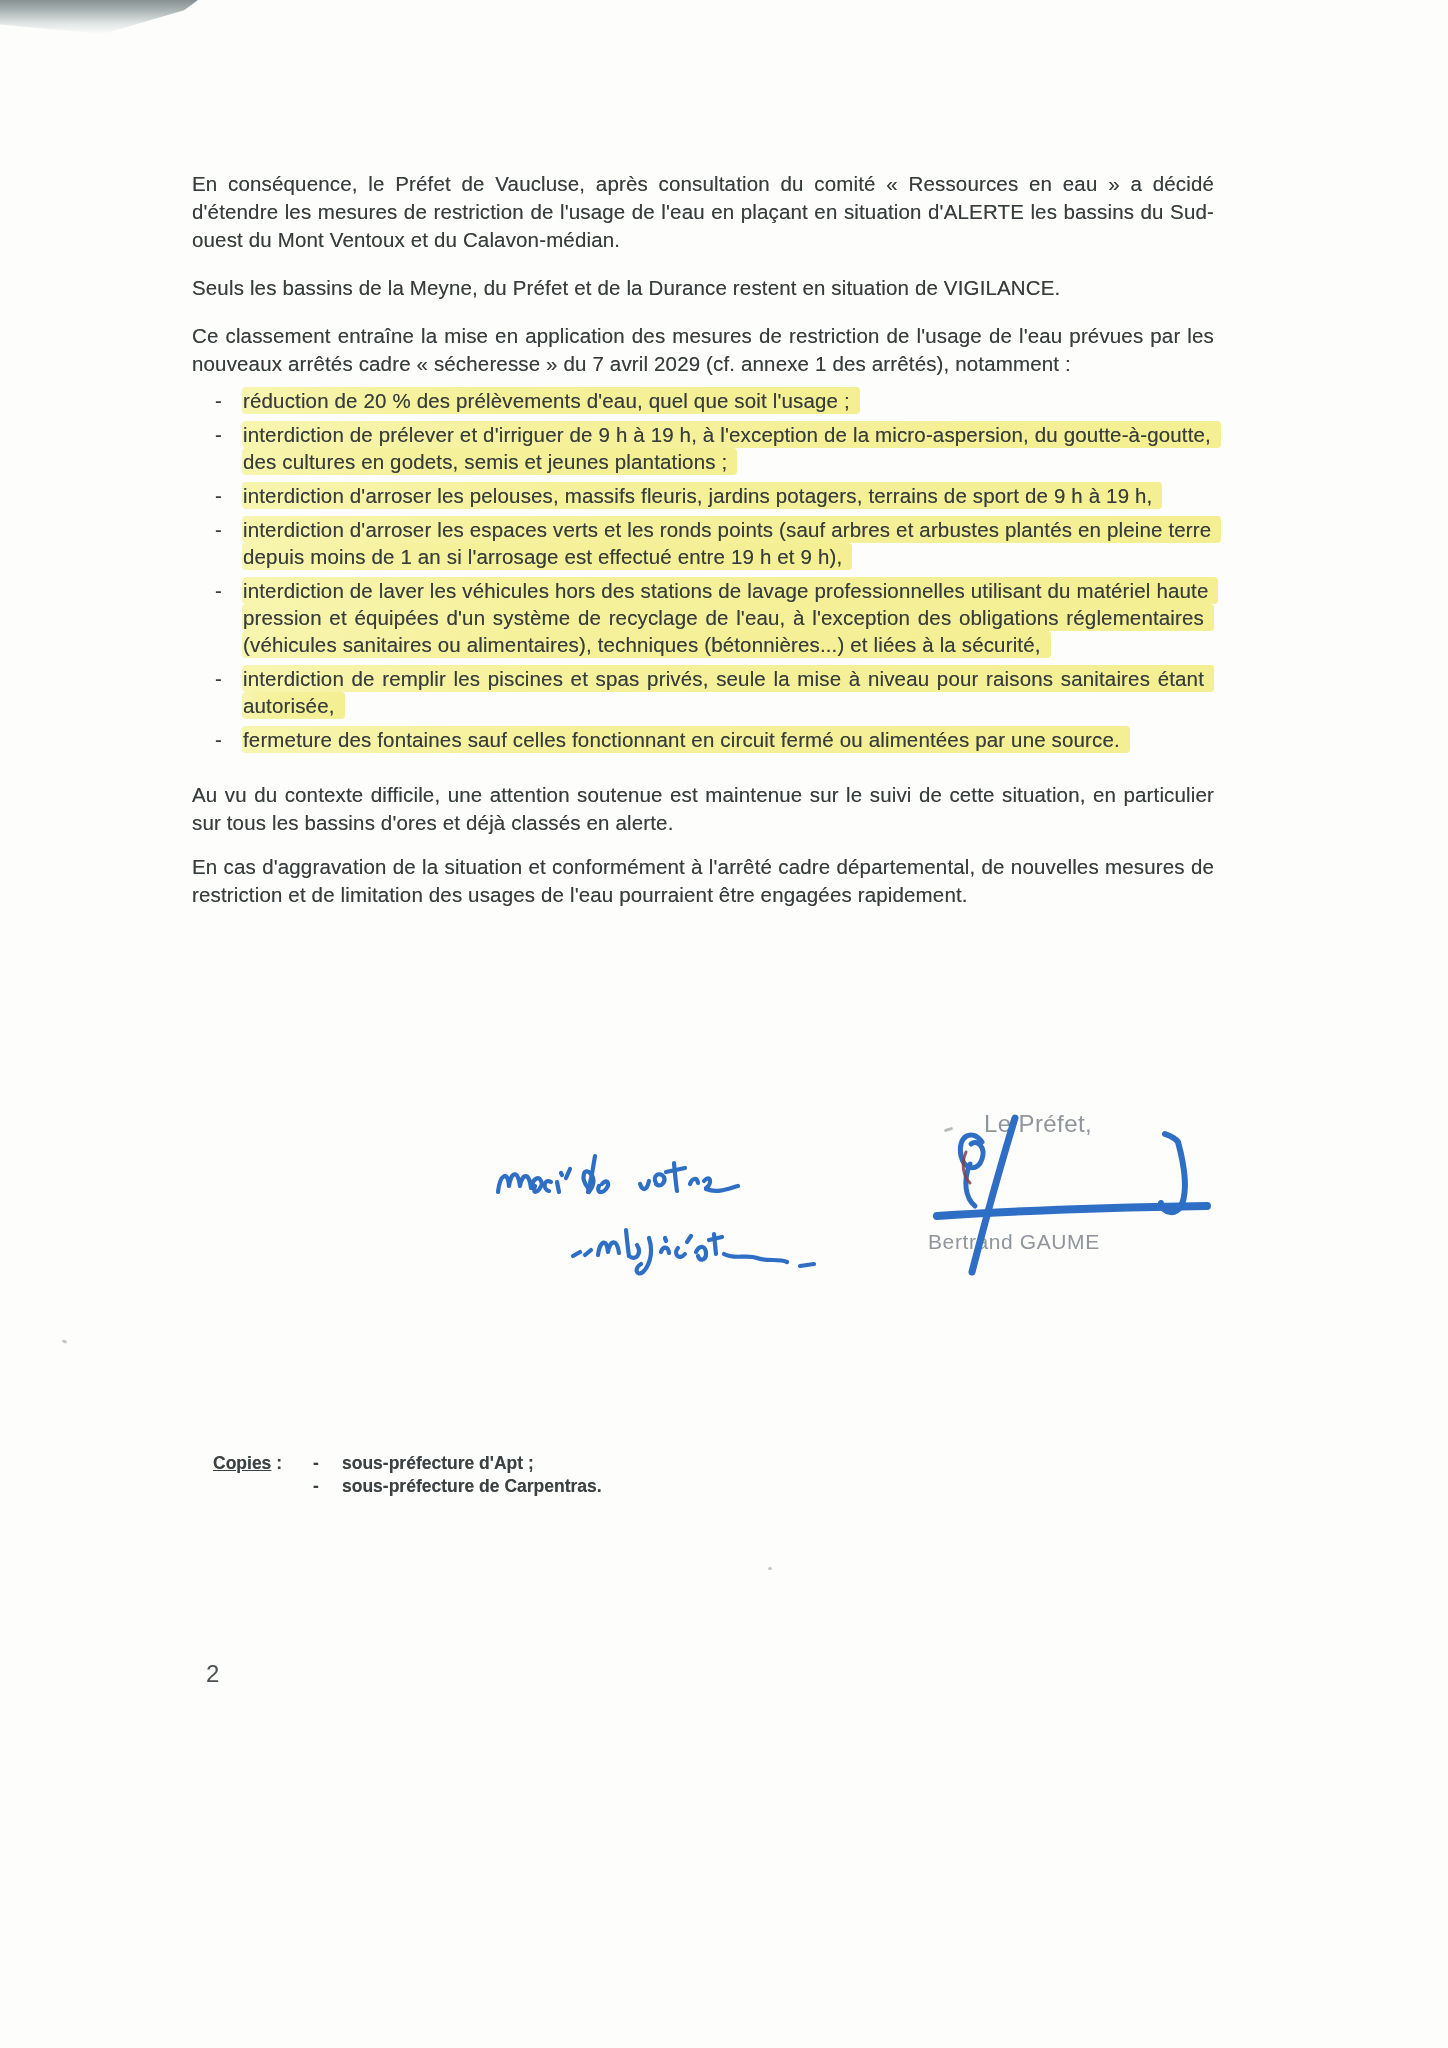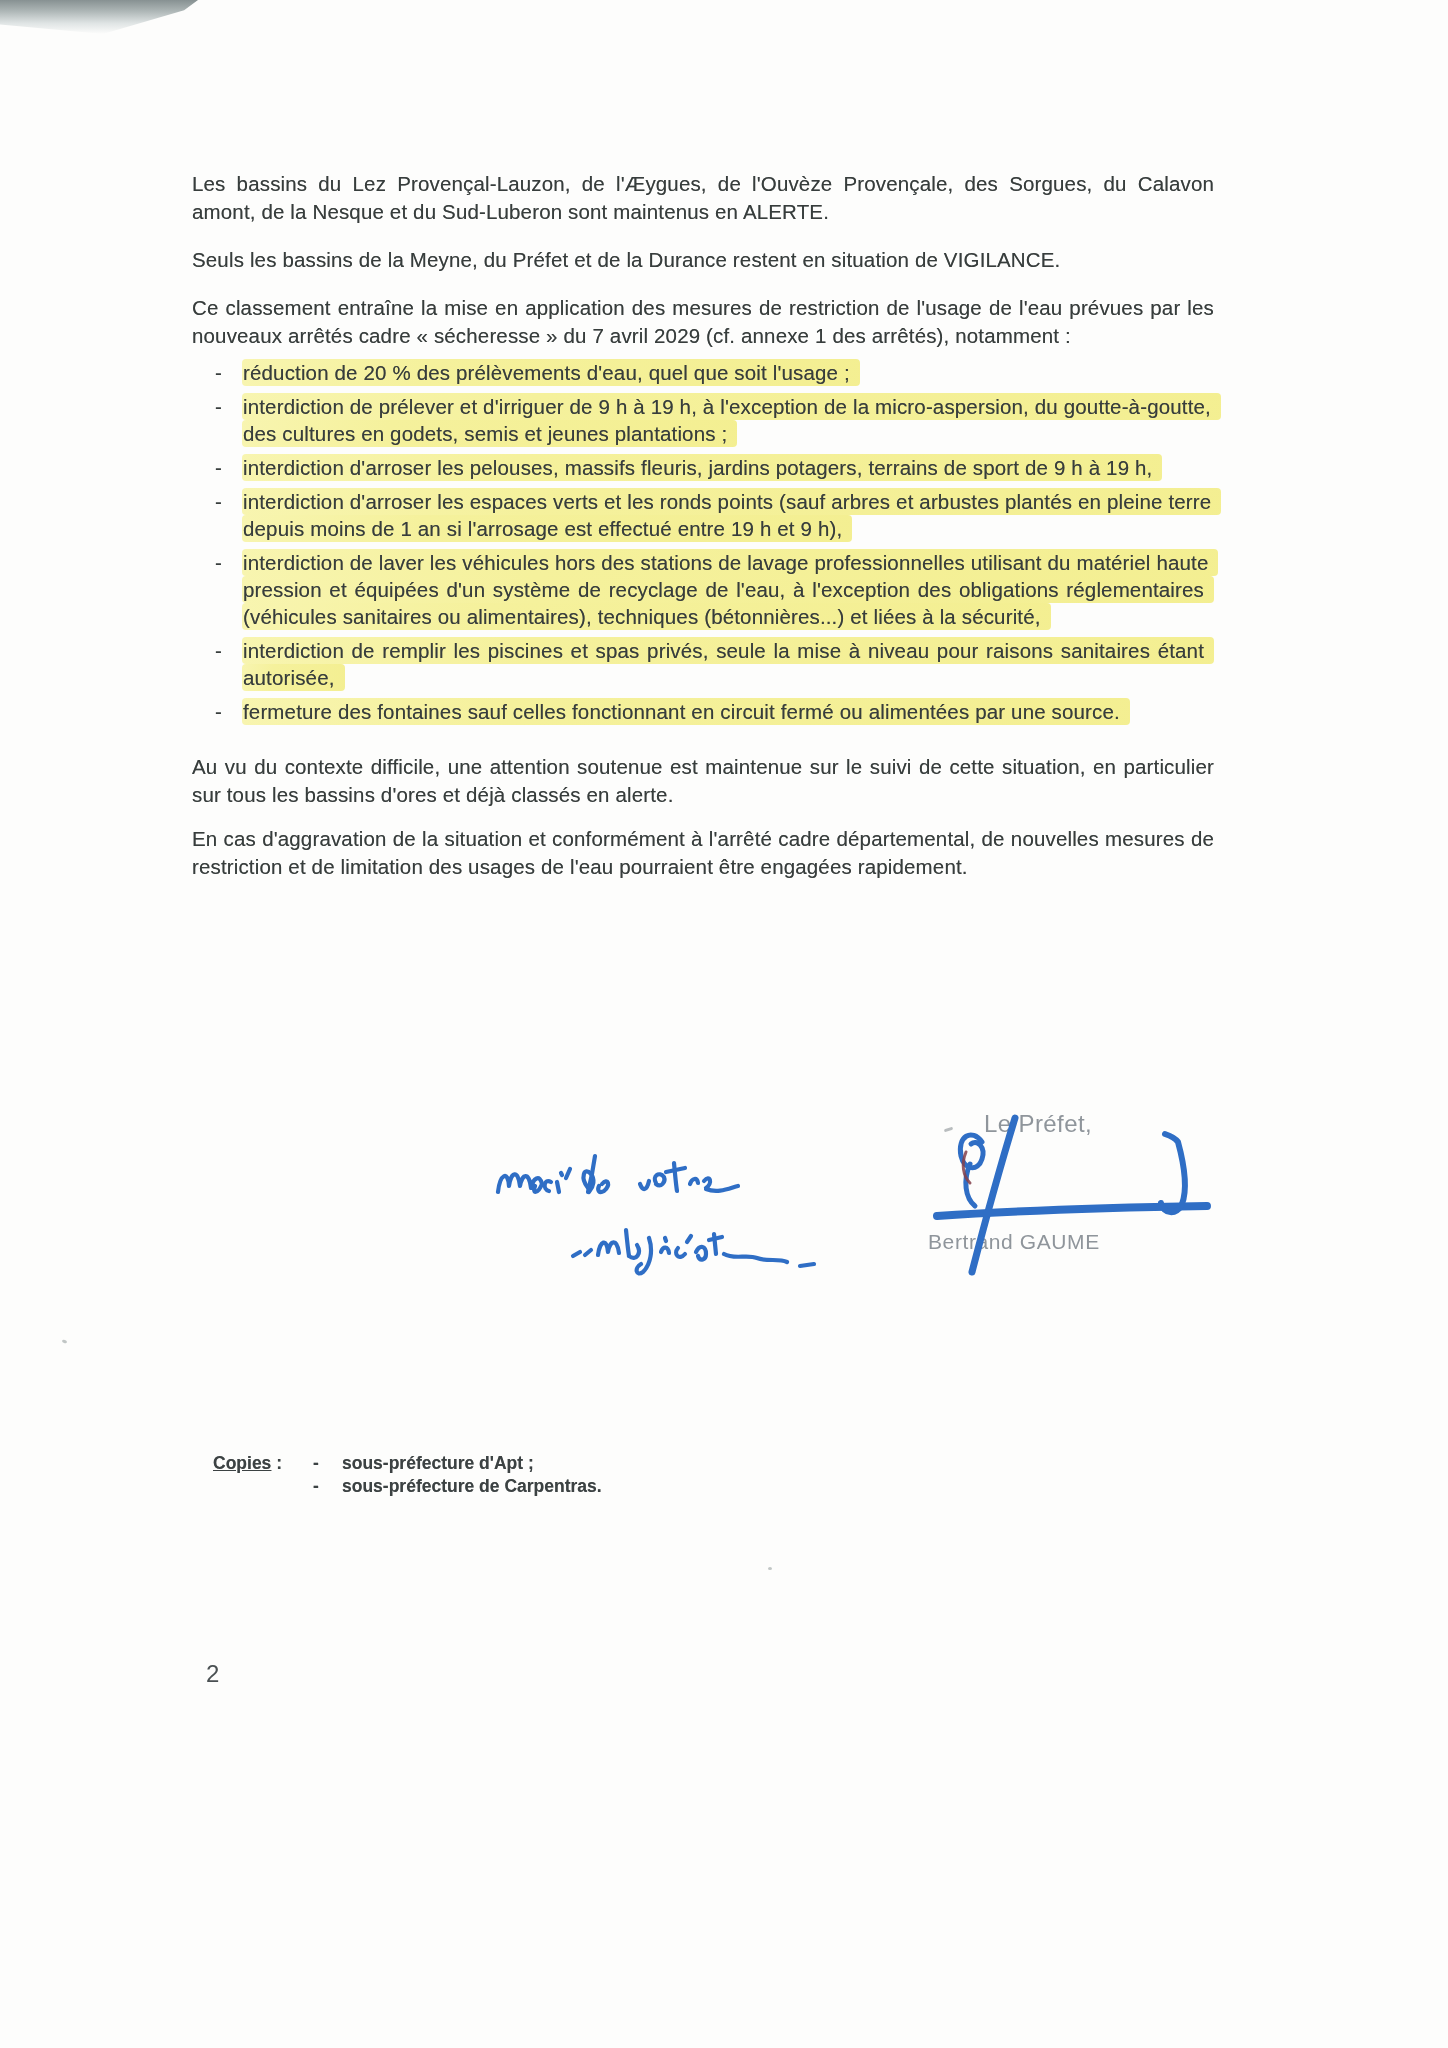--- a/index.html
+++ b/index.html
@@ -82,21 +82,21 @@
   .speck-b{left:768px;top:1567px;width:4px;height:3px;}
 </style>
 </head>
 <body>
 
 <div class="page">
 
   <div class="corner-fold"></div>
 
   <div class="content">
-    <p>Les bassins du Lez Provençal-Lauzon, de l'Æygues, de l'Ouvèze Provençale, des Sorgues, du Calavon amont, de la Nesque et du Sud-Luberon sont maintenus en ALERTE.</p>
+    <p>En conséquence, le Préfet de Vaucluse, après consultation du comité « Ressources en eau » a décidé d'étendre les mesures de restriction de l'usage de l'eau en plaçant en situation d'ALERTE les bassins du Sud-ouest du Mont Ventoux et du Calavon-médian.</p>
     <p>Seuls les bassins de la Meyne, du Préfet et de la Durance restent en situation de VIGILANCE.</p>
     <p class="intro-list">Ce classement entraîne la mise en application des mesures de restriction de l'usage de l'eau prévues par les nouveaux arrêtés cadre « sécheresse » du 7 avril 2029 (cf. annexe 1 des arrêtés), notamment :</p>
 
     <ul class="bullets">
       <li class="bullet">
         <span class="dash">-</span>
         <mark class="hl">réduction de 20 % des prélèvements d'eau, quel que soit l'usage ;</mark>
       </li>
       <li class="bullet">
         <span class="dash">-</span>

